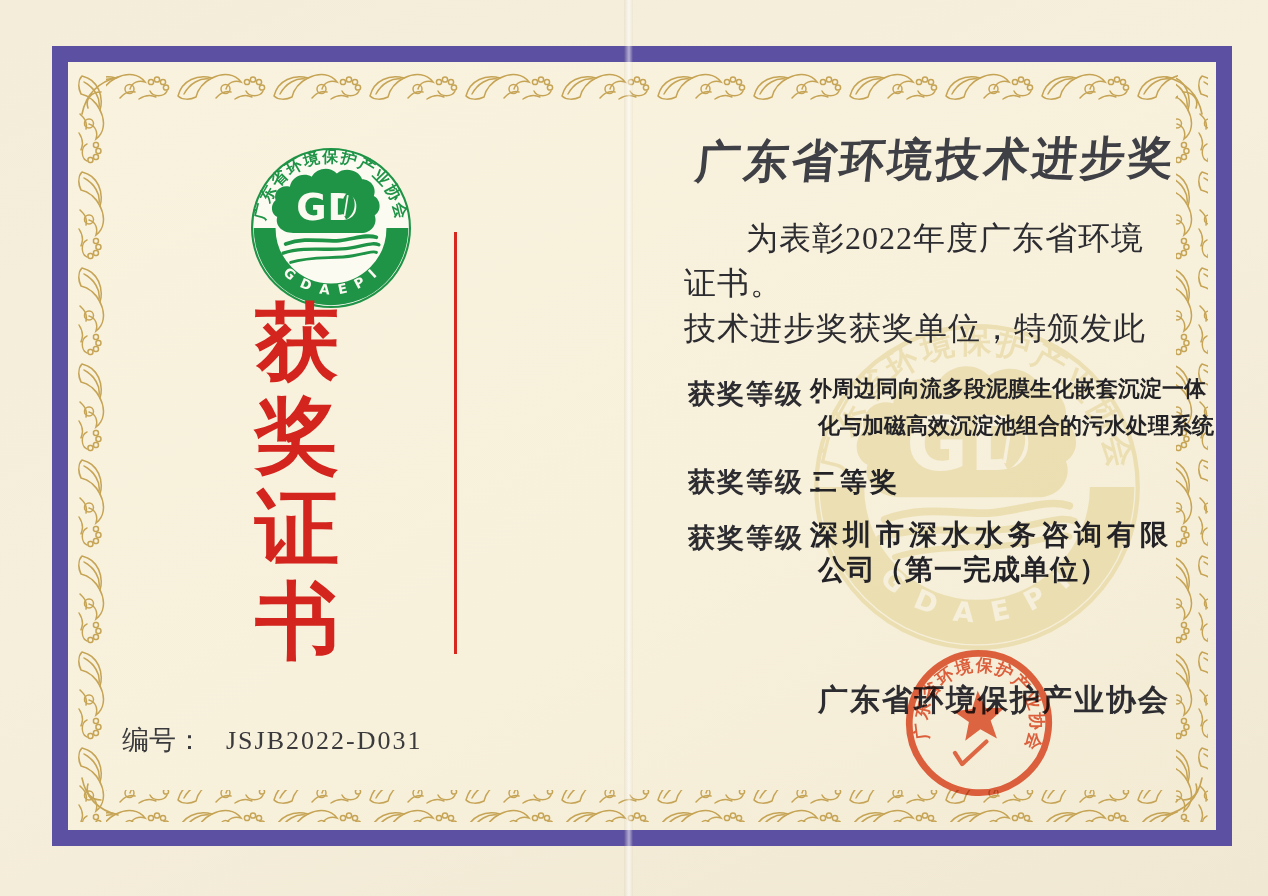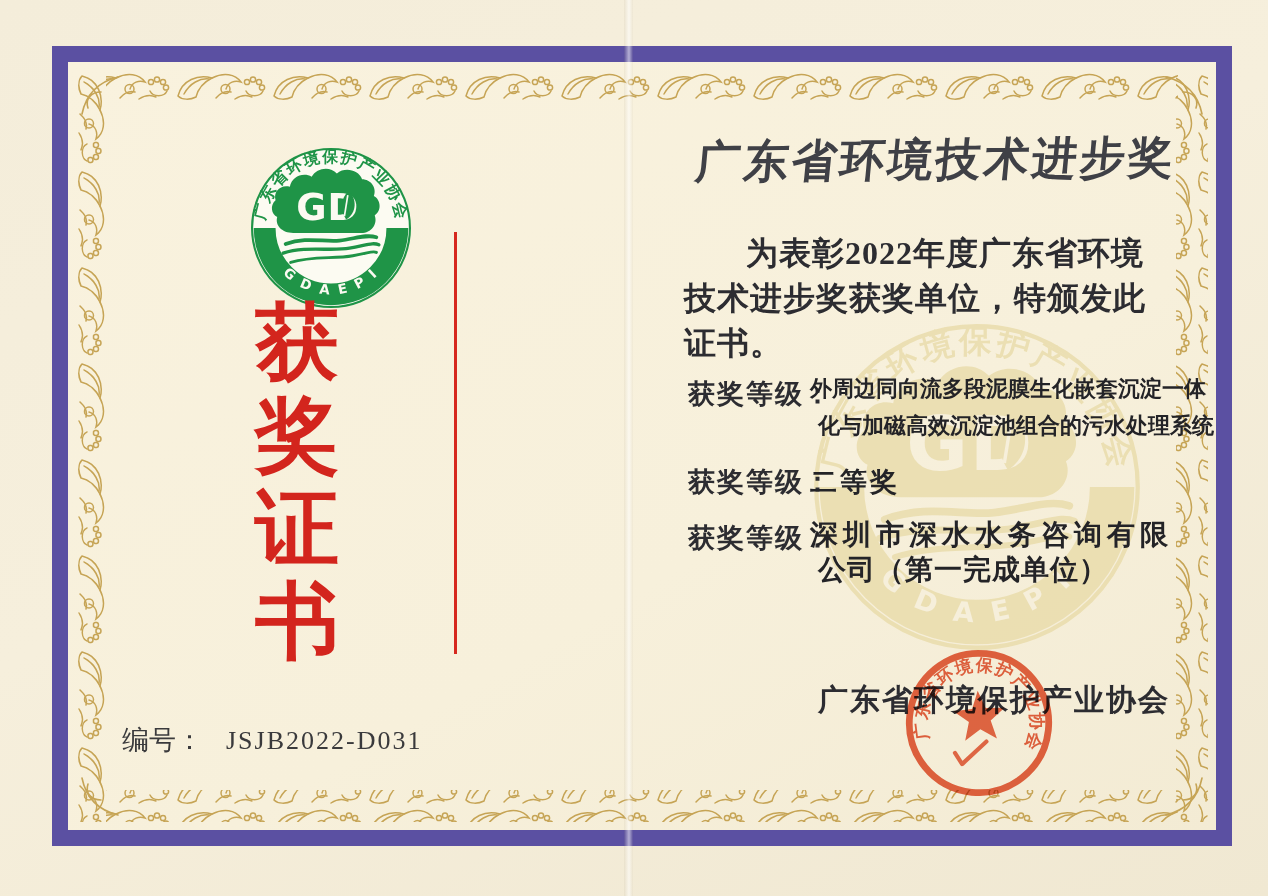--- a/index.html
+++ b/index.html
@@ -24,21 +24,21 @@
   .cert-title span{display:block;}
   .red-line{position:absolute;left:454px;top:232px;width:3px;height:422px;background:#d6281e;}
   .serial{position:absolute;left:122px;top:722px;font-size:27px;color:#3a3a3c;white-space:nowrap;}
   .serial .val{letter-spacing:2px;margin-left:23px;font-size:26px;}
 
   
   .award-title{position:absolute;left:696px;top:130px;width:470px;
     font-size:45px;color:#3f4046;font-weight:600;letter-spacing:3px;white-space:nowrap;
     transform:skewX(-6deg) rotate(-0.6deg);}
   .body-par{position:absolute;left:684px;top:216px;width:492px;
-    font-size:32px;line-height:45px;color:#2c2c31;font-weight:700;letter-spacing:1px;margin-top:15px;}
+    font-size:32px;line-height:45px;color:#2c2c31;font-weight:400;letter-spacing:1px;}
   .body-par .ln{white-space:nowrap;}
   .body-par .ln.first{padding-left:62px;}
 
   .field-label{position:absolute;left:688px;font-size:27px;color:#2c2c31;letter-spacing:2px;white-space:nowrap;font-weight:600;}
   .field-value{position:absolute;left:810px;color:#232327;font-weight:700;white-space:nowrap;}
   .fv-project{top:370px;font-size:22px;line-height:37px;}
   .fv-grade{top:464px;font-size:27px;letter-spacing:3px;}
   .fv-unit{top:517px;font-size:28px;line-height:35px;}
   .fv-unit .l1{letter-spacing:5px;}
   .fv-unit .l2{letter-spacing:1px;padding-left:8px;}
@@ -139,22 +139,22 @@
   <div class="red-line"></div>
 
   <div class="serial">
     <span>编号：</span><span class="val">JSJB2022-D031</span>
   </div>
 
   <div class="award-title">广东省环境技术进步奖</div>
 
   <div class="body-par">
     <div class="ln first">为表彰2022年度广东省环境</div>
+    <div class="ln">证书。</div>
     <div class="ln">技术进步奖获奖单位，特颁发此</div>
-    <div class="ln">证书。</div>
   </div>
 
   <div class="field-label" style="top:376px">获奖等级：</div>
   <div class="field-value fv-project">
     <div>外周边同向流多段泥膜生化嵌套沉淀一体</div>
     <div style="padding-left:8px">化与加磁高效沉淀池组合的污水处理系统</div>
   </div>
 
   <div class="field-label" style="top:464px">获奖等级：</div>
   <div class="field-value fv-grade">二等奖</div>

